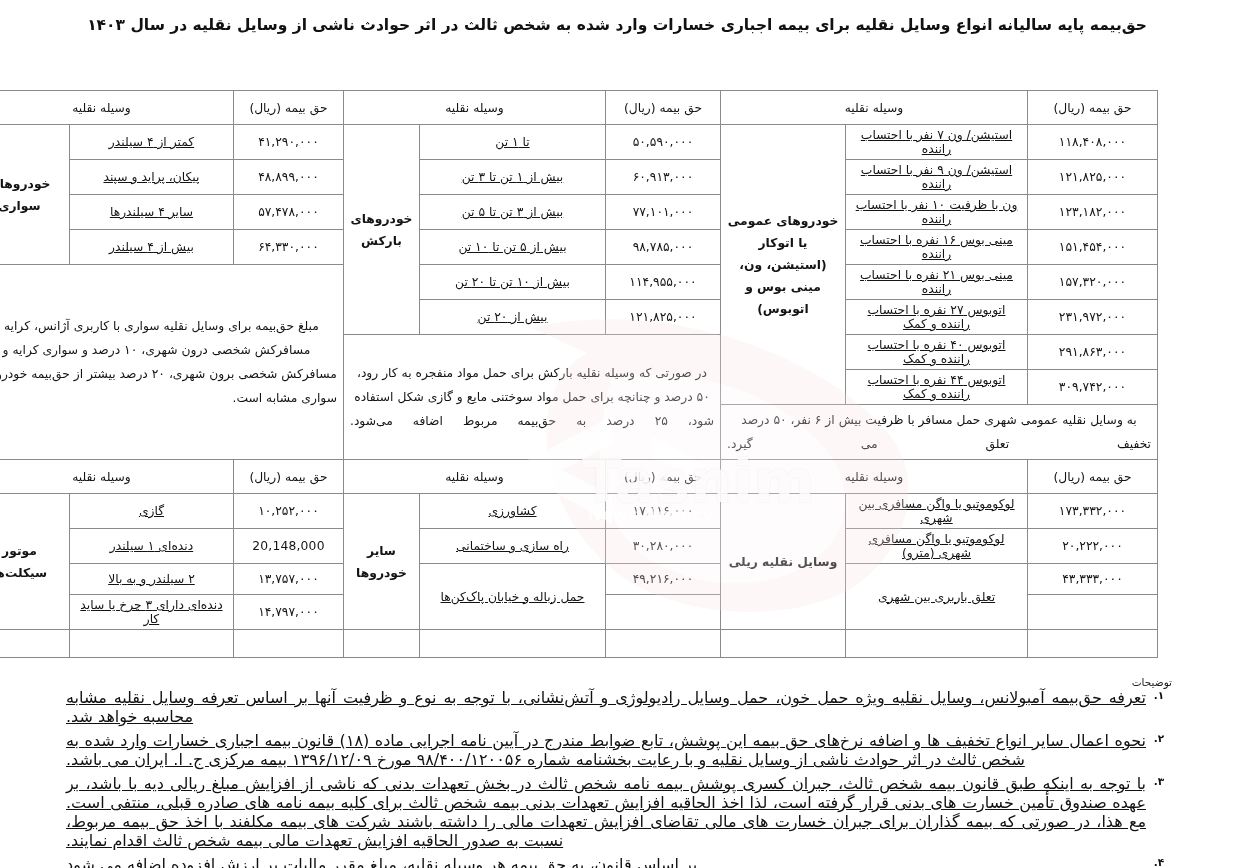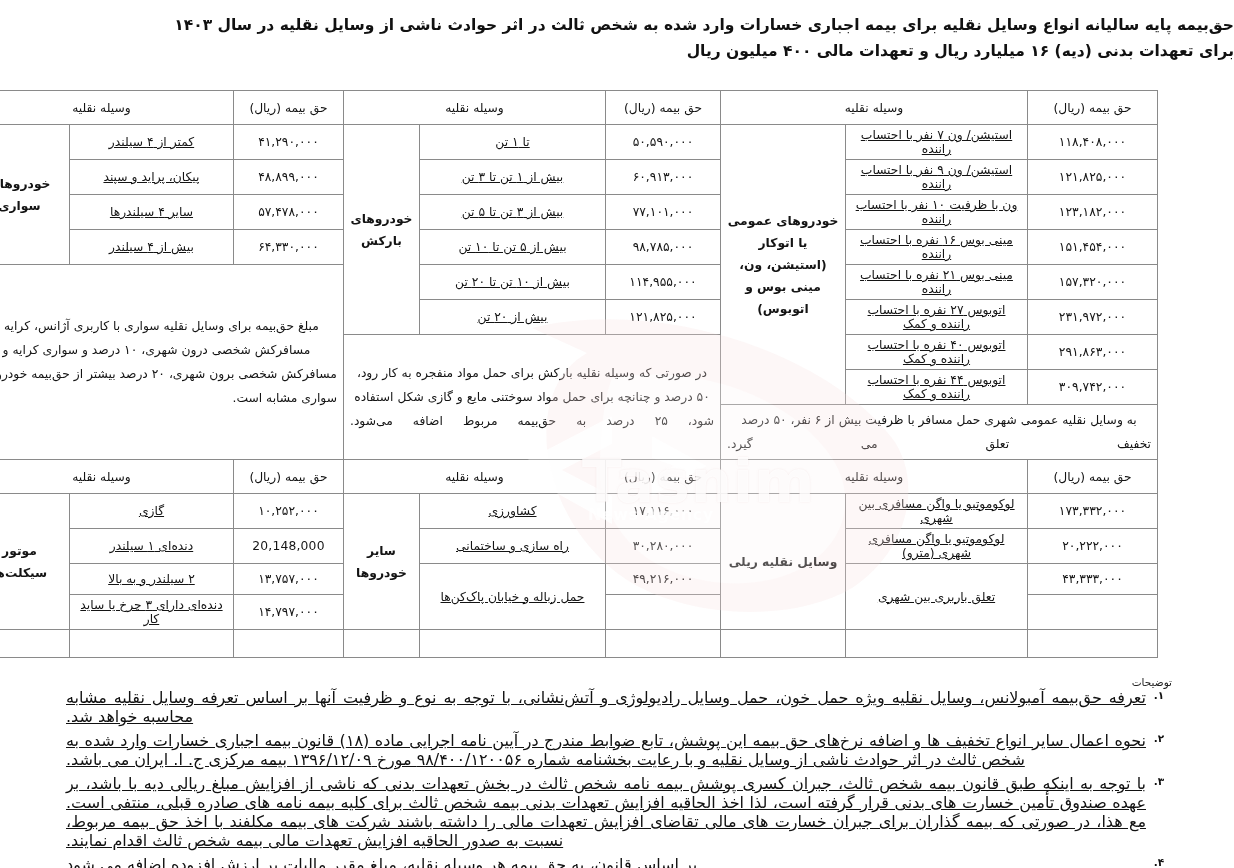--- a/index.html
+++ b/index.html
@@ -52,20 +52,21 @@
     font-size: 16px;
     font-weight: bold;
     direction: ltr;
     letter-spacing: .5px;
   }
 
   
   .title-block {
     position: absolute;
     top: 12px; left: 0; right: 0;
+    text-align: center;
     z-index: 3;
   }
   .title-line {
     font-size: 15.5px;
     font-weight: bold;
     color: #111;
     line-height: 26px;
     letter-spacing: 0;
   }
 
@@ -170,21 +171,20 @@
       <path d="M120,60 C210,45 300,80 340,140 C365,178 355,225 310,250 C265,275 195,268 155,240 C120,215 105,175 108,140 C110,105 112,80 120,60 Z" fill="#ffffff" opacity="0.55"></path>
       <path d="M20,150 L120,98 L120,126 L70,152 L120,178 L120,206 Z" fill="#ffffff" opacity="0.9"></path>
       <path d="M160,118 L215,148 L160,178 L160,156 L182,148 L160,140 Z" fill="#ffffff" opacity="0.9"></path>
     </svg>
     <div class="wm-text">Tasnim</div>
     <div class="wm-text2">News Agency</div>
   </div>
 
   <div class="title-block">
     <div class="title-line">حق‌بیمه پایه سالیانه  انواع وسایل نقلیه برای بیمه اجباری خسارات وارد شده به شخص ثالث در اثر حوادث ناشی از وسایل نقلیه در سال ۱۴۰۳</div>
-    <div class="title-line">برای تعهدات بدنی (دیه) ۱۶ میلیارد ریال و تعهدات مالی ۴۰۰ میلیون ریال</div>
   </div>
 
   <div class="tbl-wrap">
     <table class="grid">
       <colgroup>
         <col style="width:130px">
         <col style="width:182px">
         <col style="width:125px">
         <col style="width:115px">
         <col style="width:186px">

